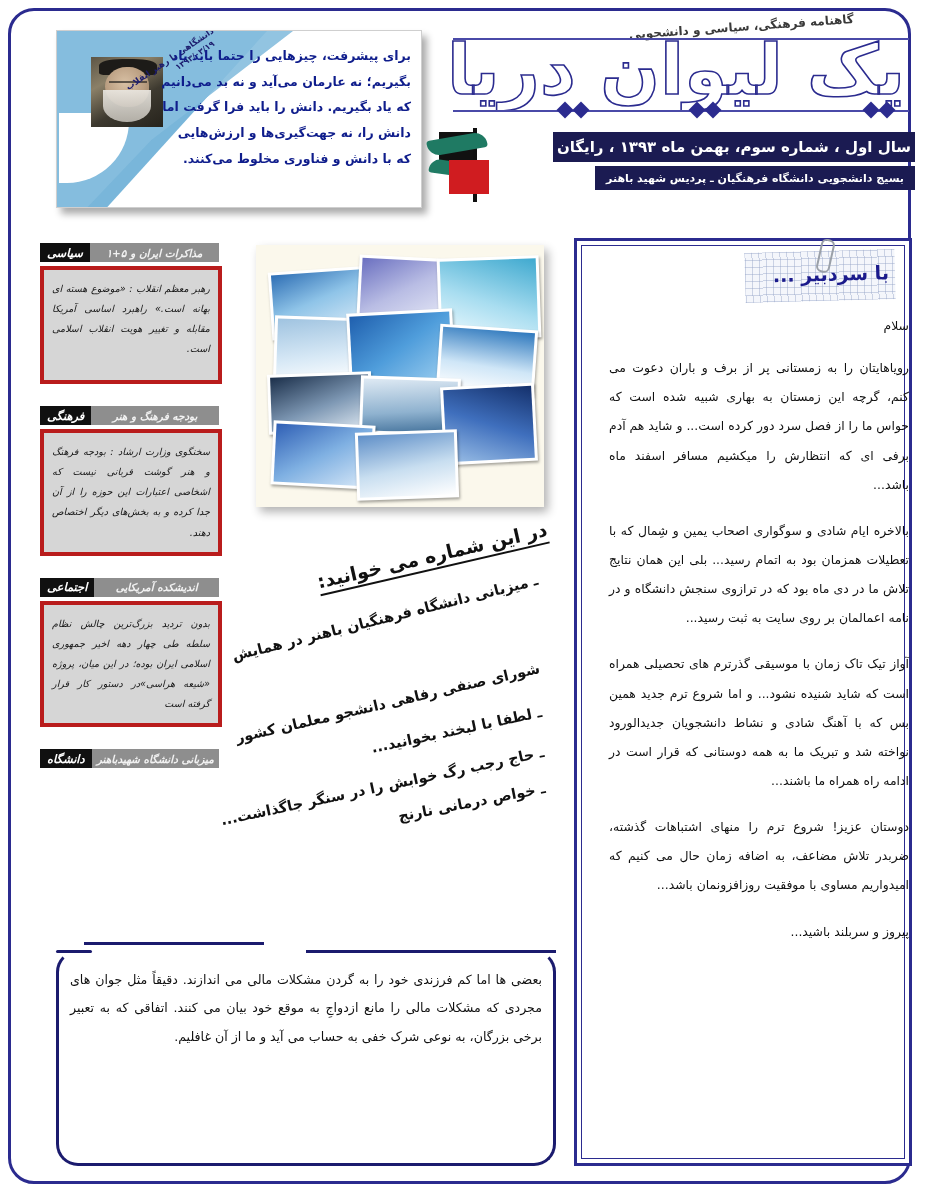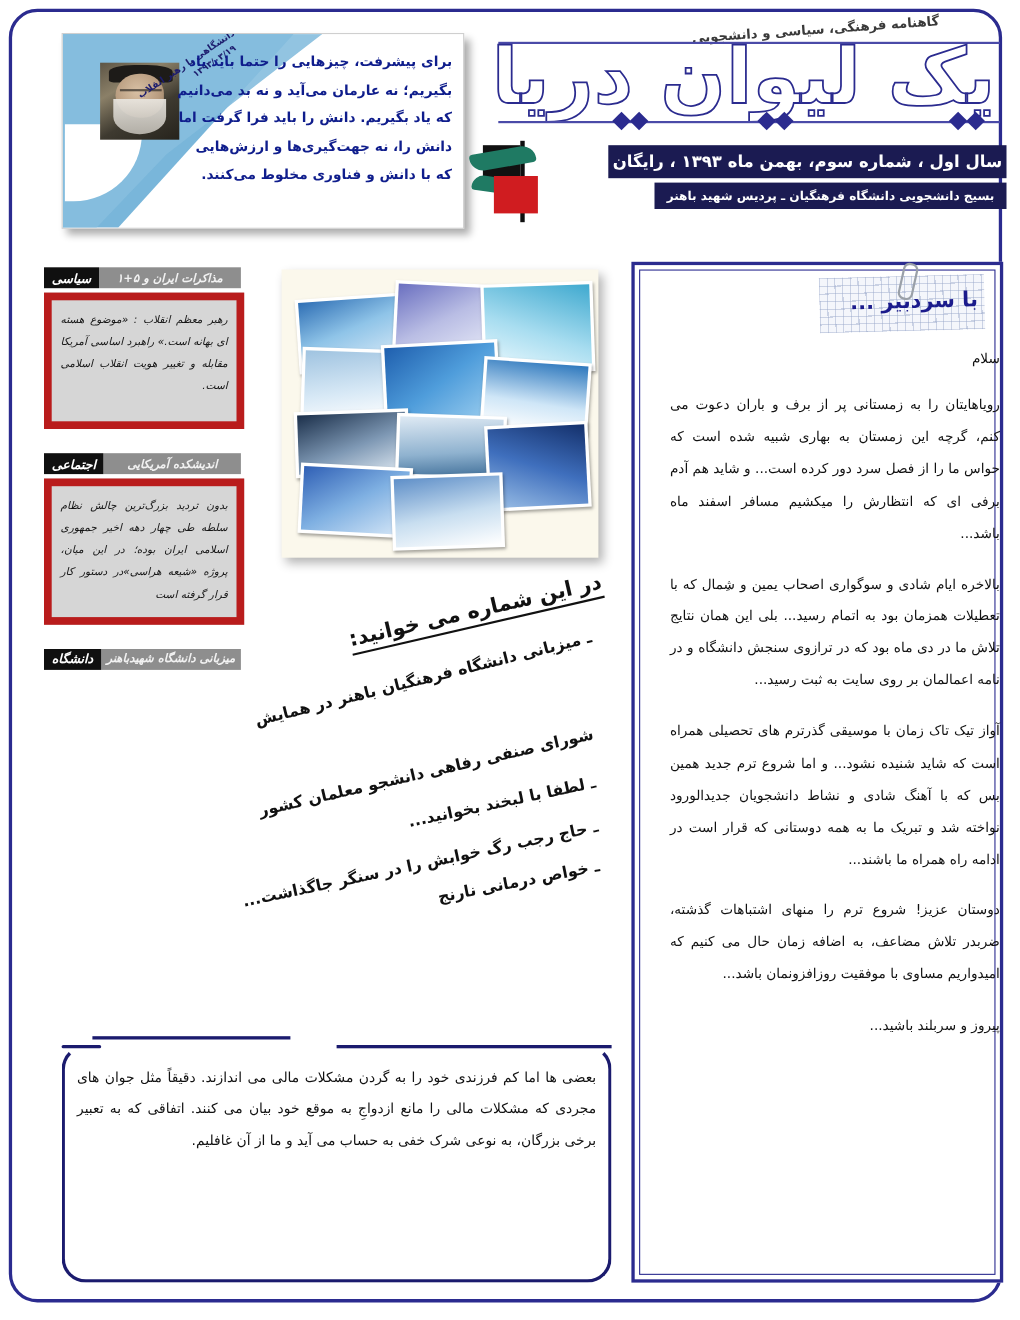--- a/index.html
+++ b/index.html
@@ -129,21 +129,21 @@
   .news-cat{
     background:#101010;color:#ffffff;font-size:11.5px;font-weight:bold;
     padding:0 7px;display:flex;align-items:center;white-space:nowrap;
   }
   .news-title{
     flex:1;background:#8e8e8e;color:#f2f2f2;font-size:10.5px;font-weight:bold;
     display:flex;align-items:center;justify-content:center;
     margin-right:3px;padding:0 4px;white-space:nowrap;overflow:hidden;
   }
   .news-body{
-    margin-top:4px;background:#d6d6d6;border:7px solid #b91c1c;
+    margin-top:4px;background:#d6d6d6;border:4px solid #b91c1c;
     padding:9px 8px;font-size:9.6px;line-height:2.1;text-align:justify;
     direction:rtl;color:#151515;
   }
   .news-box.b1 .news-body{min-height:92px;}
   .news-box.b2 .news-body{min-height:92px;}
   .news-box.b3 .news-body{min-height:80px;}
   .news-box.b4 .news-body{min-height:92px;}
 
   
   .collage{
@@ -287,20 +287,27 @@
 <div class="news-col">
 
   <div class="news-box b1">
     <div class="news-head">
       <div class="news-cat">سیاسی</div>
       <div class="news-title">مذاکرات ایران و ۵+۱</div>
     </div>
     <div class="news-body">رهبر معظم انقلاب : «موضوع هسته ای بهانه است.» راهبرد اساسی آمریکا مقابله و تغییر هویت انقلاب اسلامی است.</div>
   </div>
 
+  <div class="news-box b2">
+    <div class="news-head">
+      <div class="news-cat">فرهنگی</div>
+      <div class="news-title">بودجه فرهنگ و هنر</div>
+    </div>
+    <div class="news-body">سخنگوی وزارت ارشاد : بودجه فرهنگ و هنر گوشت قربانی نیست که اشخاصی اعتبارات این حوزه را از آن جدا کرده و به بخش‌های دیگر اختصاص دهند.</div>
+  </div>
 
   <div class="news-box b3">
     <div class="news-head">
       <div class="news-cat">اجتماعی</div>
       <div class="news-title">اندیشکده آمریکایی</div>
     </div>
     <div class="news-body">بدون تردید بزرگ‌ترین چالش نظام سلطه طی چهار دهه اخیر جمهوری اسلامی ایران بوده؛ در این میان، پروژه «شیعه هراسی»در دستور کار قرار گرفته است</div>
   </div>
 
   <div class="news-box b4">

